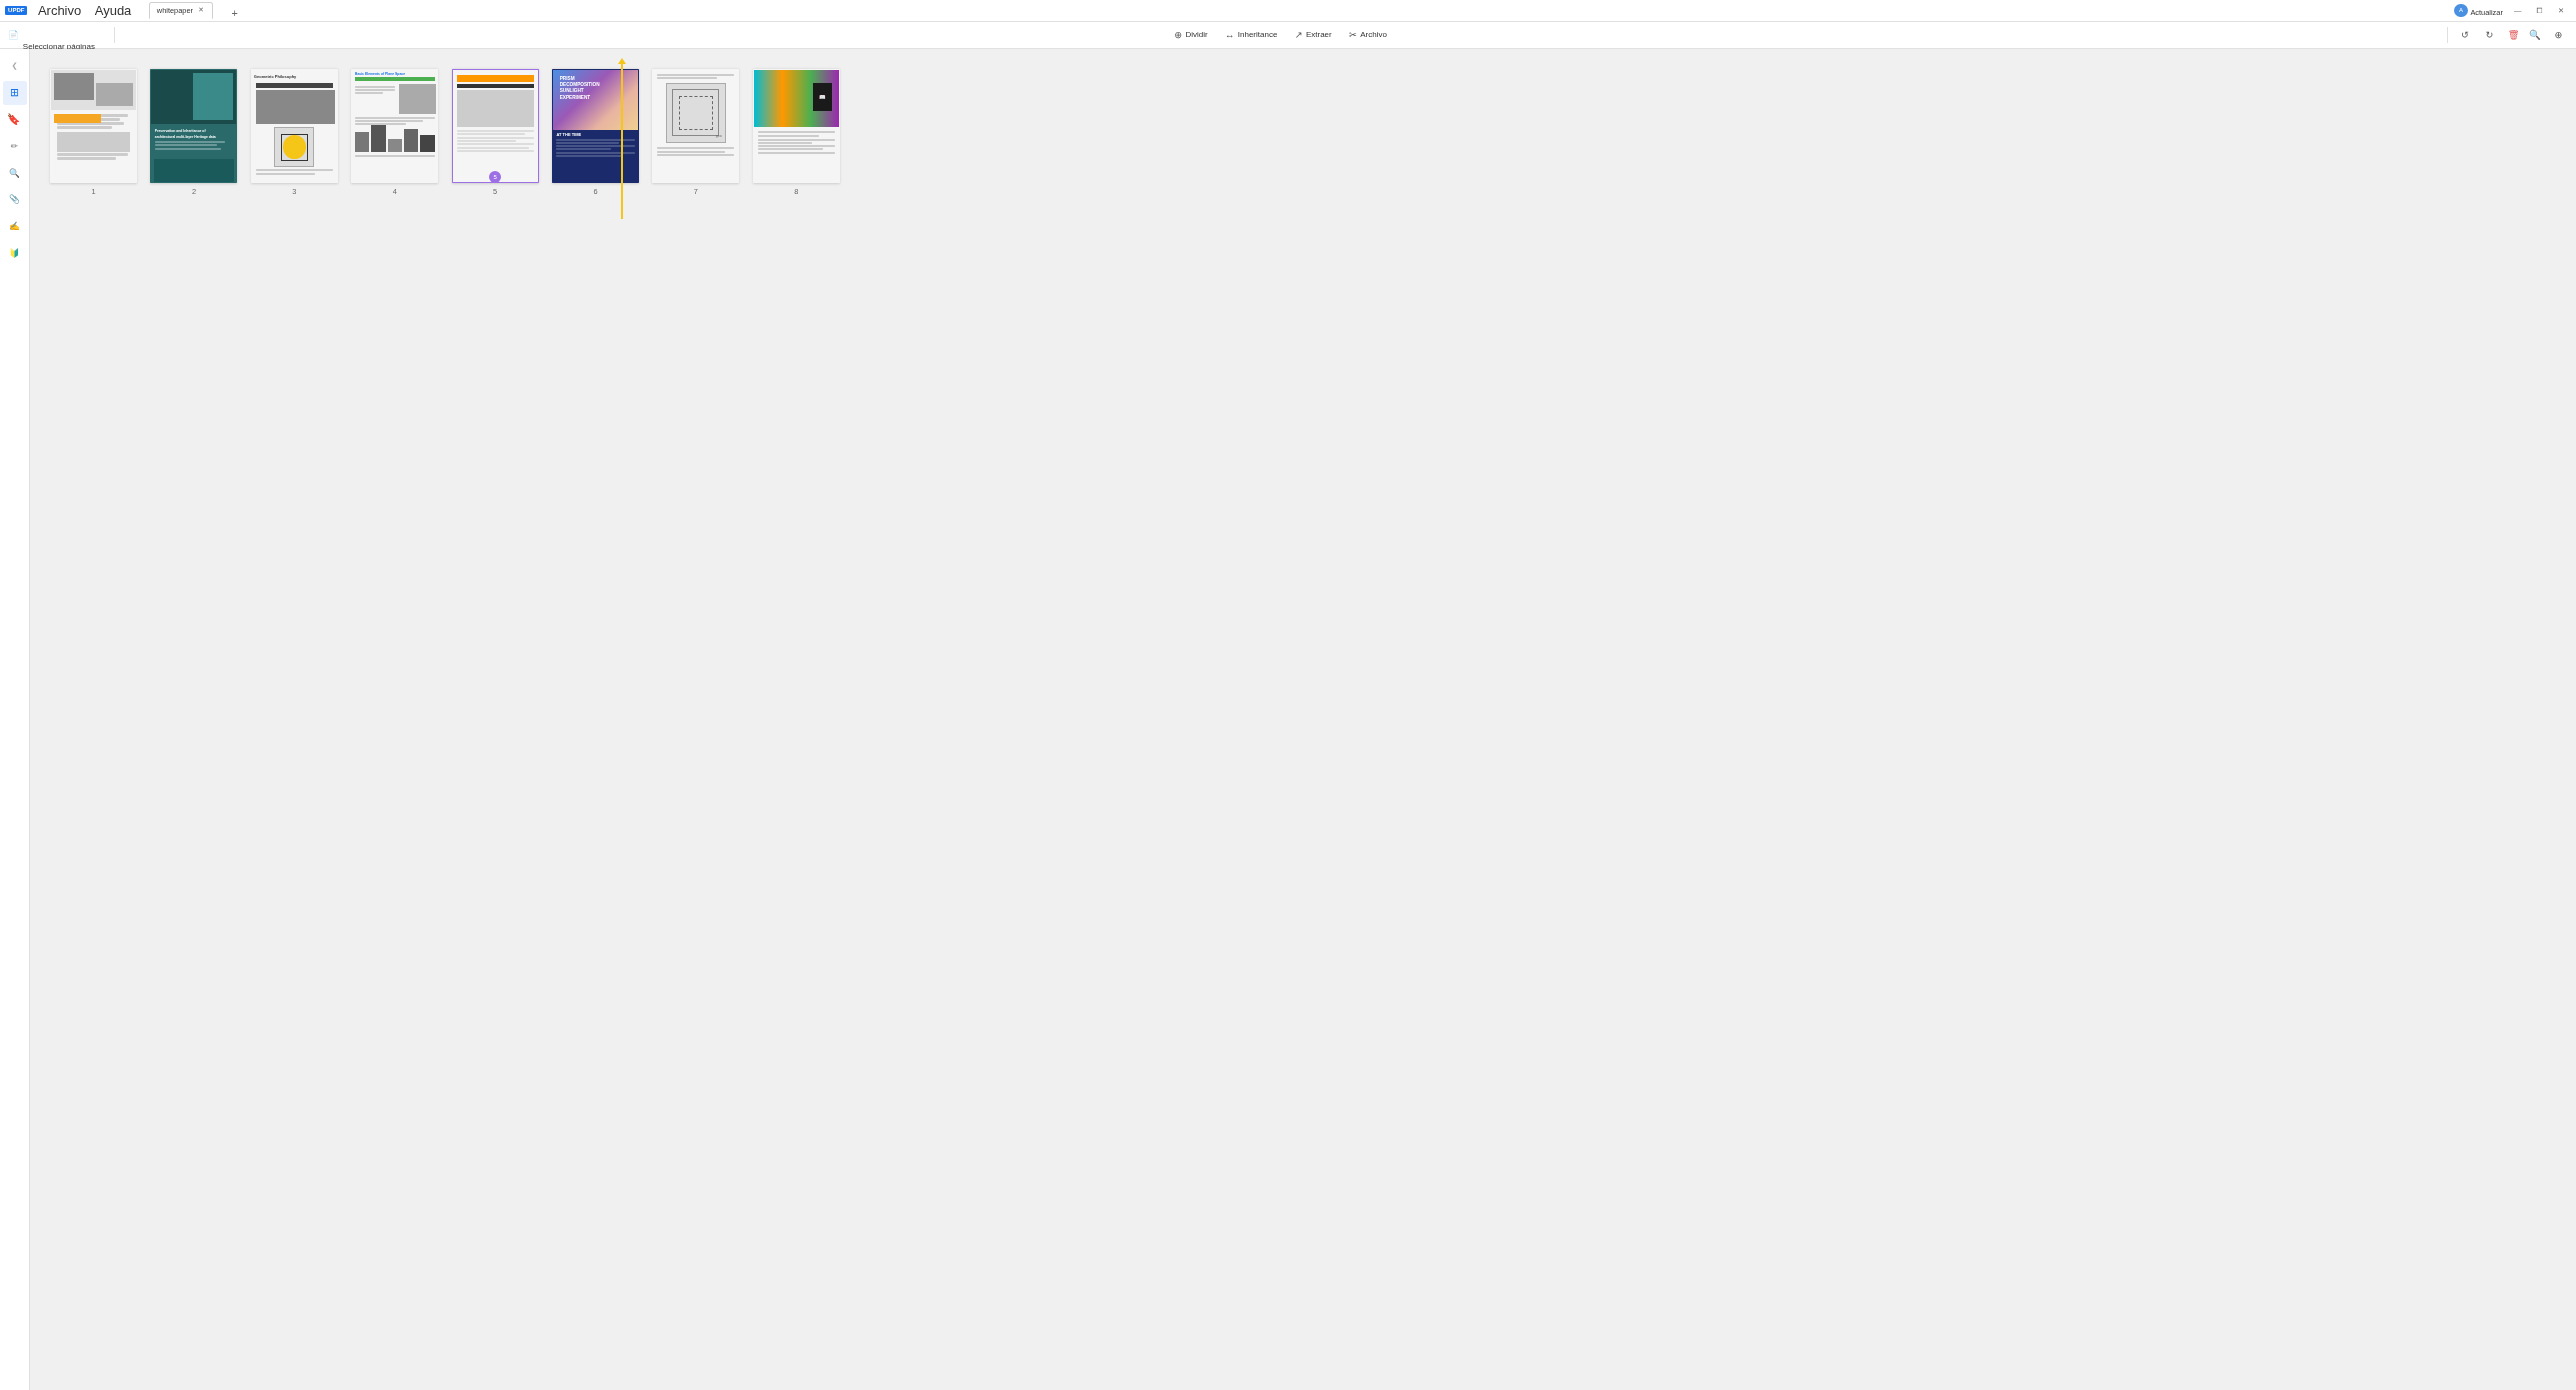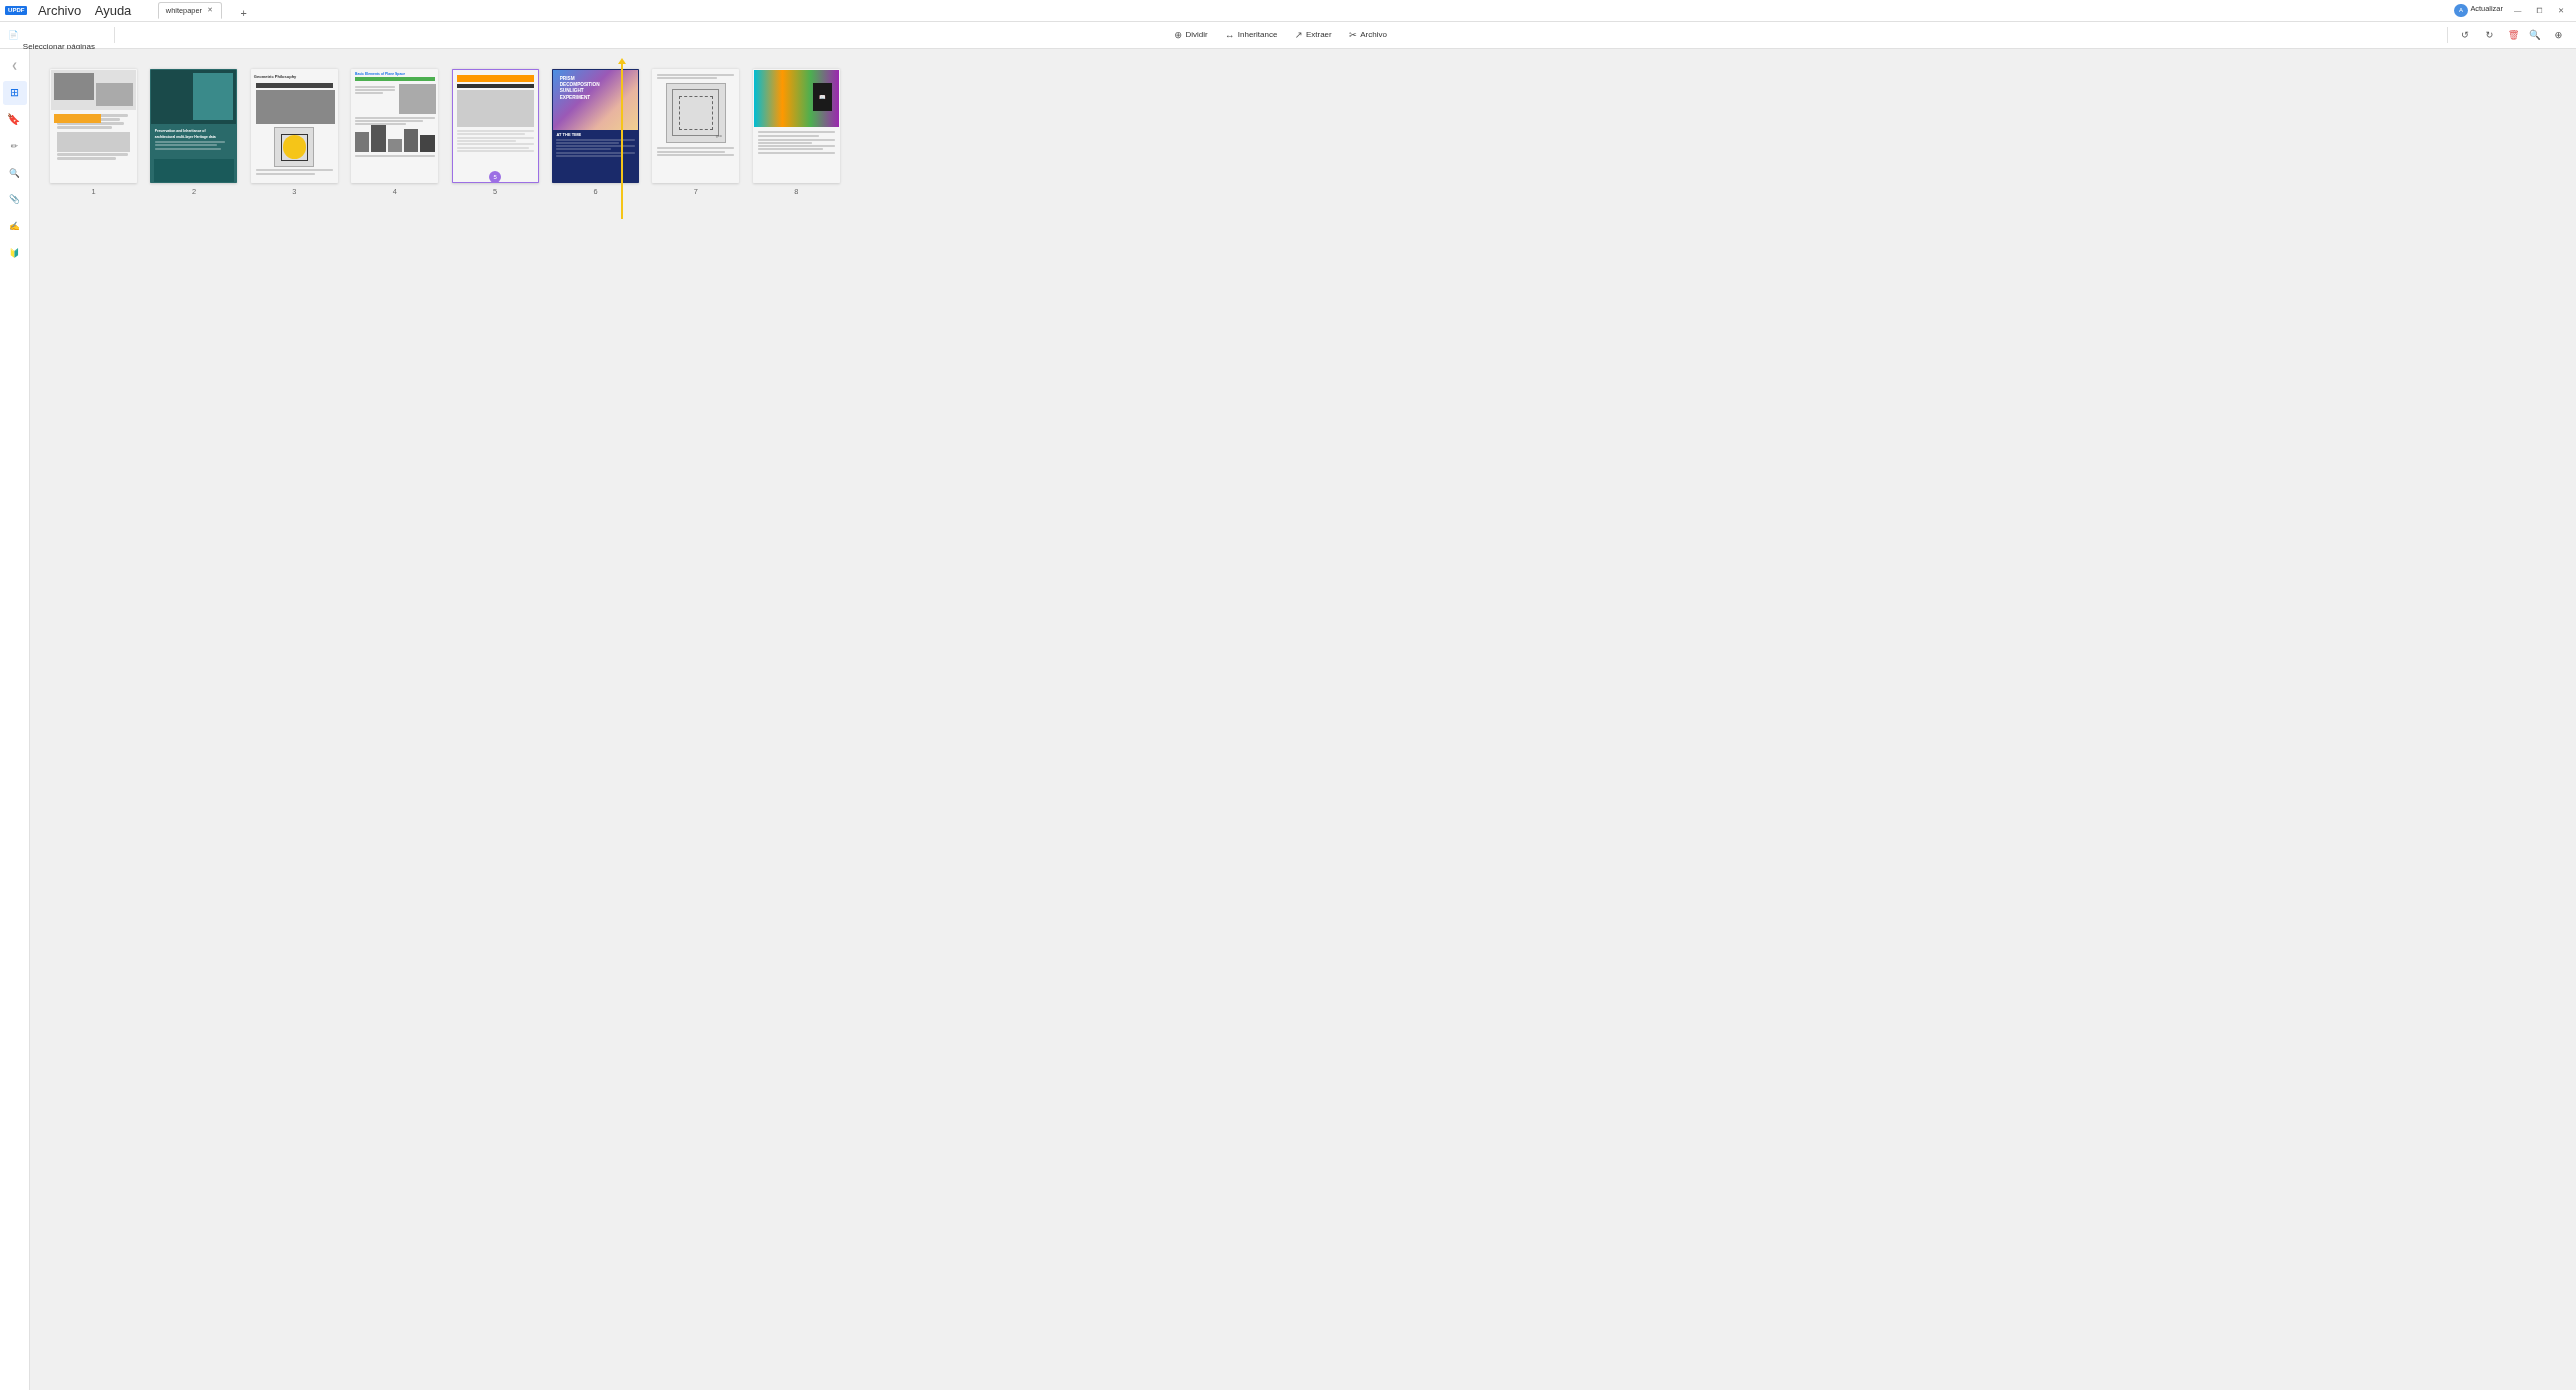--- a/index.html
+++ b/index.html
@@ -42,21 +42,21 @@
       color: #333;
       padding: 1.3px 5.4px;
       cursor: pointer;
       border-radius: 2px;
     }
     .title-bar-tabs {
       display: flex;
       align-items: flex-end;
       flex: 1;
       gap: 16px;
-      margin-left: 16px;
+      margin-left: 7px;
     }
     .tab {
       display: flex;
       align-items: center;
       background: #f0f0f0;
       border: 0.7px solid #d0d0d0;
       border-radius: 2.7px 2.7px 0 0;
       padding: 2px 6.7px;
       font-size: 7.4px;
       color: #333;
@@ -84,21 +84,21 @@
       padding: 0 2.7px;
     }
     .title-bar-right {
       display: flex;
       align-items: center;
       gap: 5.4px;
       margin-left: auto;
     }
     .title-bar-user {
       display: flex;
-      align-items: flex-start;
+      align-items: flex-end;
       gap: 2.7px;
       font-size: 7.4px;
       color: #333;
     }
     .user-avatar {
       width: 13.4px;
       height: 13.4px;
       border-radius: 50%;
       background: #4a90e2;
       display: flex;

